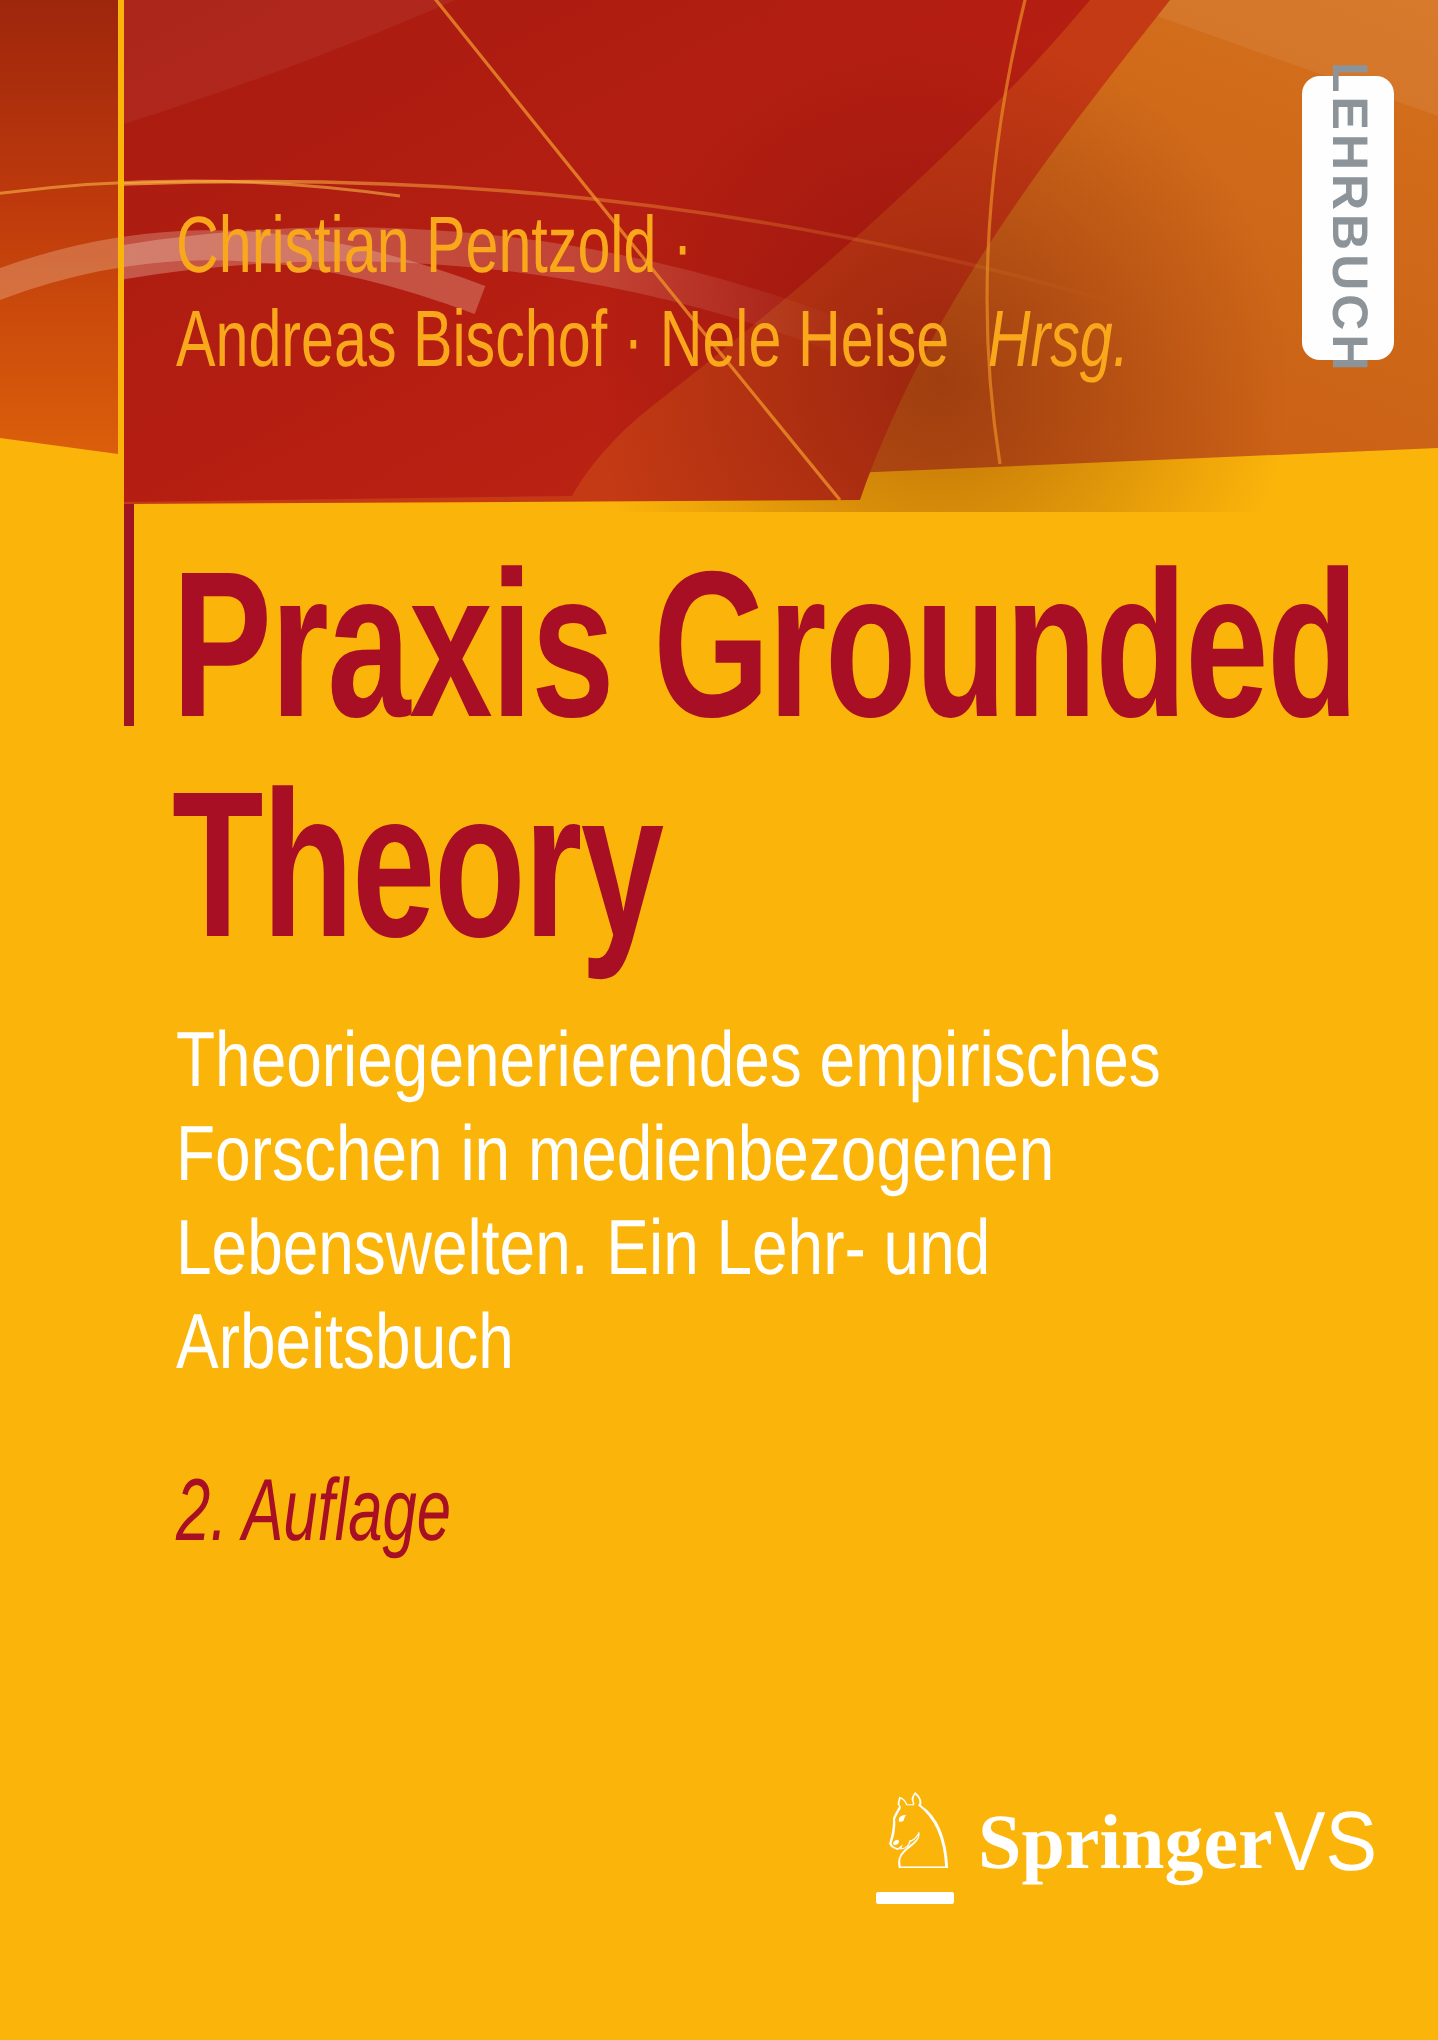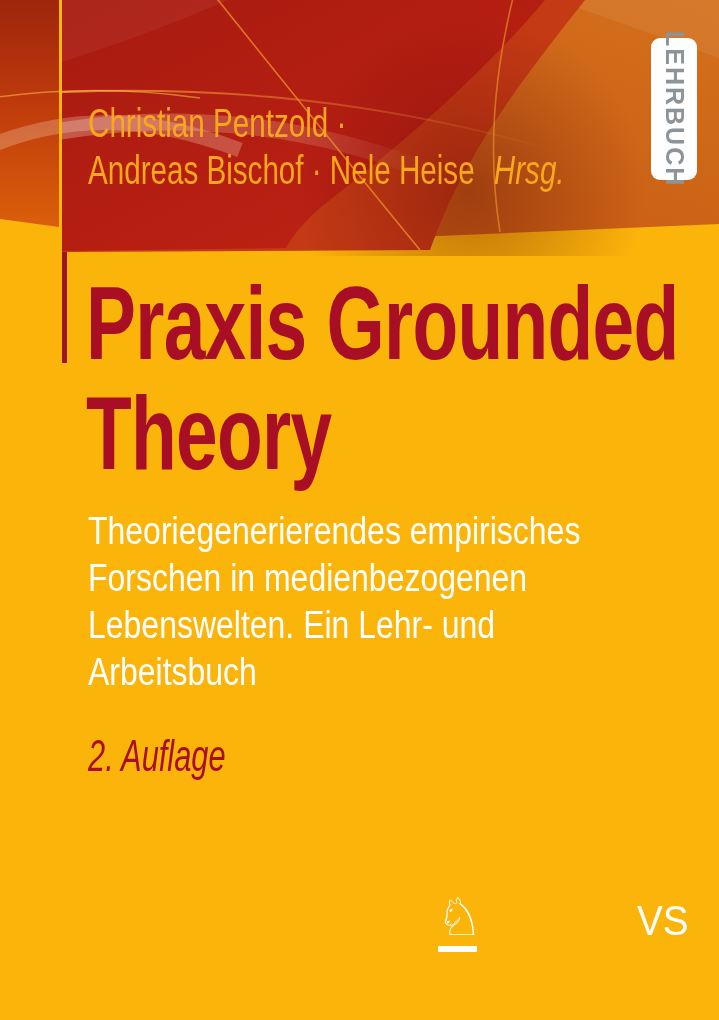--- a/index.html
+++ b/index.html
@@ -148,16 +148,17 @@
     <span>Forschen in medienbezogenen</span>
     <span>Lebenswelten. Ein Lehr- und</span>
     <span>Arbeitsbuch</span>
   </p>
 
   <p class="edition">2. Auflage</p>
 
   <div class="publisher">
     <span class="horse">♘</span>
     <div class="horse-bar"></div>
+    <span class="pub-name">Springer</span>
     <span class="pub-imprint">VS</span>
   </div>
 
 </div>
 
 </body></html>

